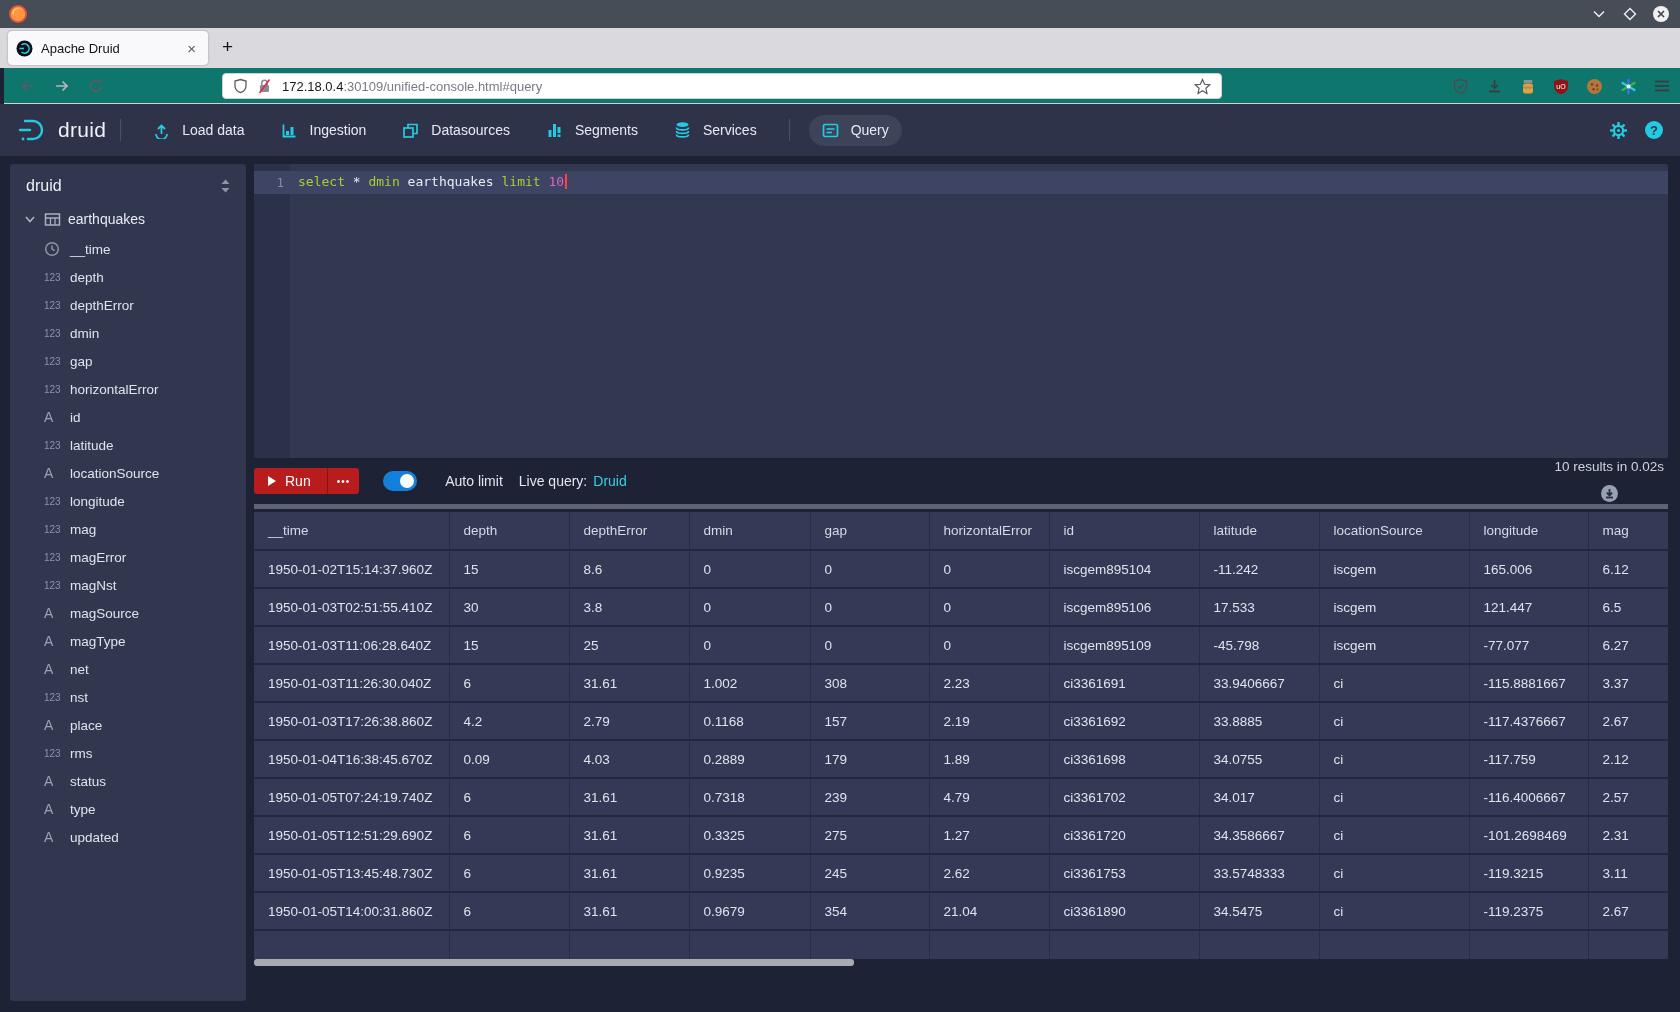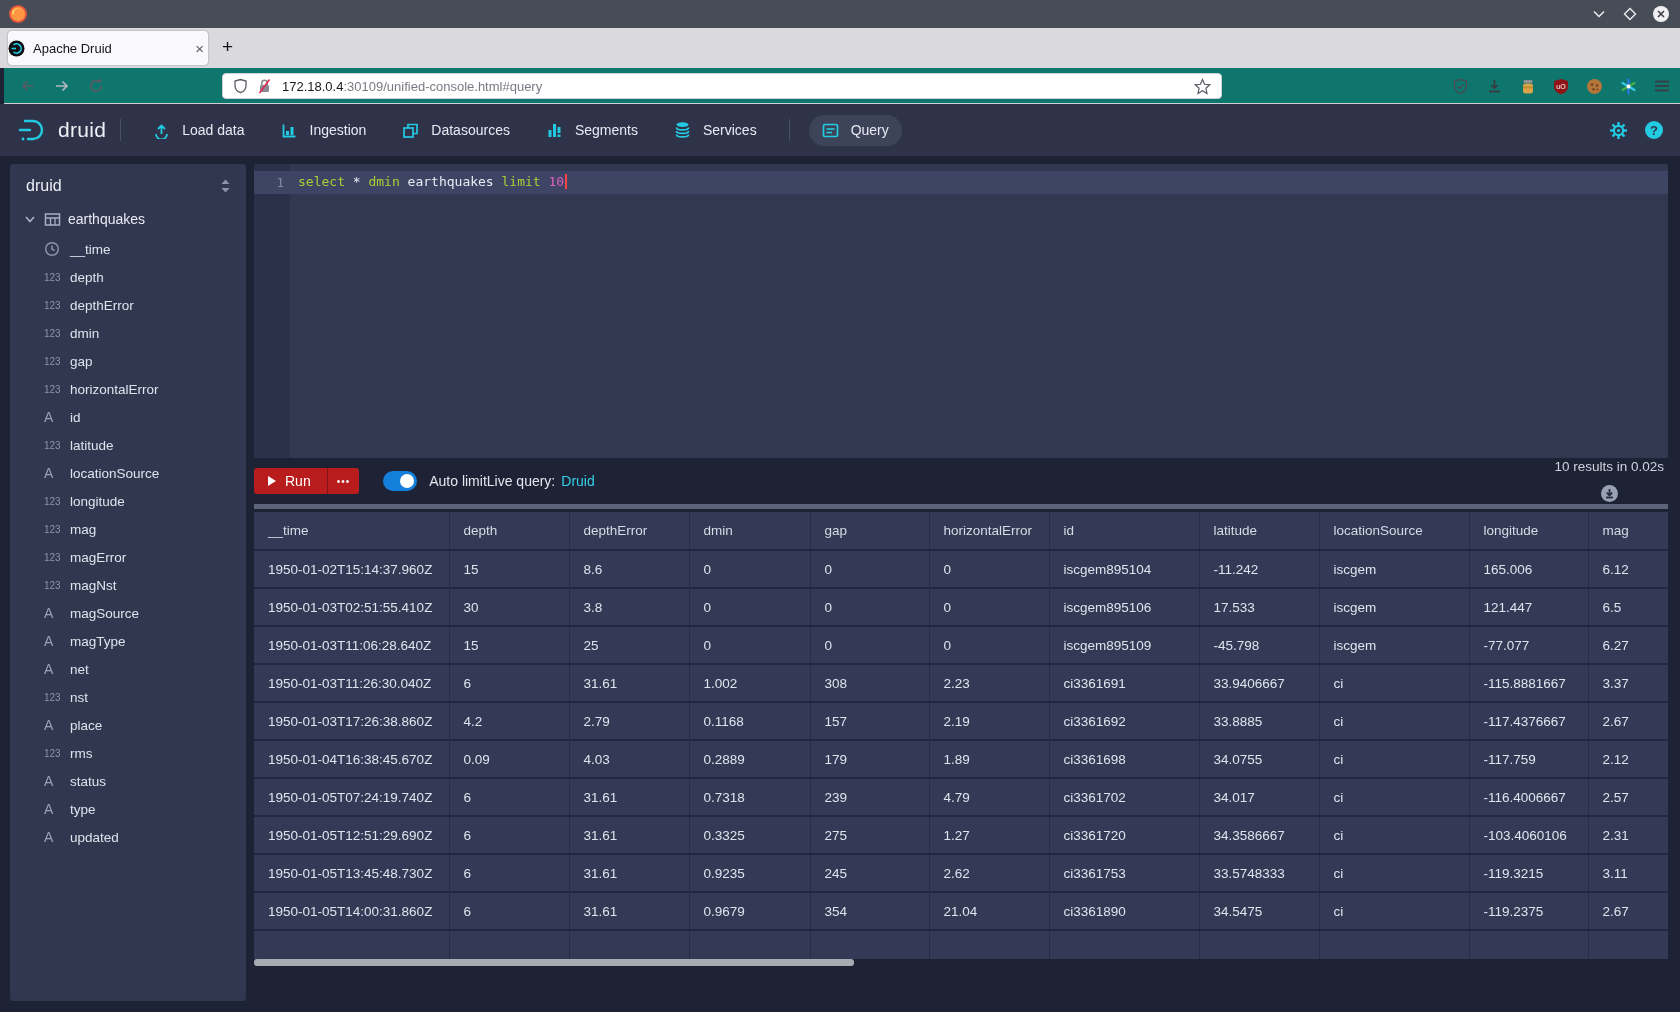--- a/index.html
+++ b/index.html
@@ -10,21 +10,21 @@
   .titlebar { position:absolute; left:0; top:0; width:1680px; height:28px; background:#474d56;
     display:flex; align-items:center; }
   .titlebar .ffx { margin-left:8px; }
   .titlebar .wtitle { position:absolute; left:0; right:0; text-align:center; color:#f2f3f5; font-size:13px; }
   .wcontrols { position:absolute; right:8px; top:0; height:28px; display:flex; align-items:center; gap:14px; }
   .wbtn { width:18px; height:18px; display:flex; align-items:center; justify-content:center; cursor:default; }
 
   .tabbar { position:absolute; left:0; top:28px; width:1680px; height:40px; background:#dadade;
     display:flex; align-items:flex-end; }
   .tab { width:200px; height:34px; margin-left:8px; background:#f9f9fb; border-radius:4px;
-    display:flex; align-items:center; padding:0 0; box-shadow:0 0 2px rgba(0,0,0,.35); margin-bottom:3px; }
+    display:flex; align-items:center; padding:0 8px; box-shadow:0 0 2px rgba(0,0,0,.35); margin-bottom:3px; }
   .tab .tlabel { flex:1; font-size:13px; color:#15141a; margin-left:8px; white-space:nowrap; overflow:hidden; }
   .tab .tclose { color:#5b5b66; font-size:15px; padding:0 4px; }
   .newtab { font-size:19px; color:#15141a; margin-left:14px; margin-bottom:10px; }
 
   .toolbar { position:absolute; left:4px; top:68px; width:1680px; height:36px; background:#0f766e;
     border-bottom:1px solid #cfcfd6; display:flex; align-items:center; }
   .navbtns { display:flex; align-items:center; gap:18px; margin-left:16px; }
   .urlfield { position:absolute; left:218px; top:5px; width:1000px; height:26px; background:#fff;
     border:1px solid #d0d0d8; border-radius:4px; display:flex; align-items:center; padding:0 10px; }
   .urlfield .urltext { font-size:13px; margin-left:10px; flex:1; white-space:nowrap; overflow:hidden; }
@@ -72,21 +72,21 @@
   
   .runbar { position:absolute; left:254px; top:302px; width:1414px; height:46px; display:flex; align-items:center; }
   .runbtn { height:26px; background:#b91c1c; border-radius:3px; display:flex; align-items:stretch;
     color:#fff; overflow:hidden; cursor:pointer; }
   .run-main { display:flex; align-items:center; gap:9px; padding:0 16px 0 14px; font-size:14px; }
   .play { width:0; height:0; border-left:8px solid #fff; border-top:5px solid transparent; border-bottom:5px solid transparent; }
   .run-more { display:flex; align-items:center; padding:0 9px; border-left:1px solid rgba(0,0,0,.28);
     font-size:10px; letter-spacing:1px; }
   .toggle { width:34px; height:20px; border-radius:10px; background:#1580dc; position:relative; margin:0 12px 0 24px; cursor:pointer; }
   .toggle .knob { position:absolute; right:3px; top:3px; width:14px; height:14px; border-radius:50%; background:#fff; }
-  .rlabel { color:#e3e6ee; font-size:14px; }
+  .rlabel { color:#e3e6ee; font-size:14px;margin-left:16px; }
   .livequery { }
   .lq-val { color:#35cfe8; margin-left:6px; cursor:pointer; }
   .run-right { position:absolute; right:4px; display:flex; align-items:center; gap:10px;flex-direction:column; }
   .results-summary { color:#cfd3df; font-size:13.5px; }
 
   .splitter { position:absolute; left:254px; top:348px; width:1414px; height:5px; background:#5d6378; cursor:row-resize; }
 
   
   .results { position:absolute; left:254px; top:356px; width:1414px; height:447px; overflow:hidden; }
   table.grid { border-collapse:collapse; table-layout:fixed; width:1534px; background:#343a55; }
@@ -670,21 +670,21 @@
           <tr>
             <td>1950-01-05T12:51:29.690Z</td>
             <td>6</td>
             <td>31.61</td>
             <td>0.3325</td>
             <td>275</td>
             <td>1.27</td>
             <td>ci3361720</td>
             <td>34.3586667</td>
             <td>ci</td>
-            <td>-103.4060106</td>
+            <td>-101.2698469</td>
             <td>2.31</td>
           </tr>
           <tr>
             <td>1950-01-05T13:45:48.730Z</td>
             <td>6</td>
             <td>31.61</td>
             <td>0.9235</td>
             <td>245</td>
             <td>2.62</td>
             <td>ci3361753</td>

